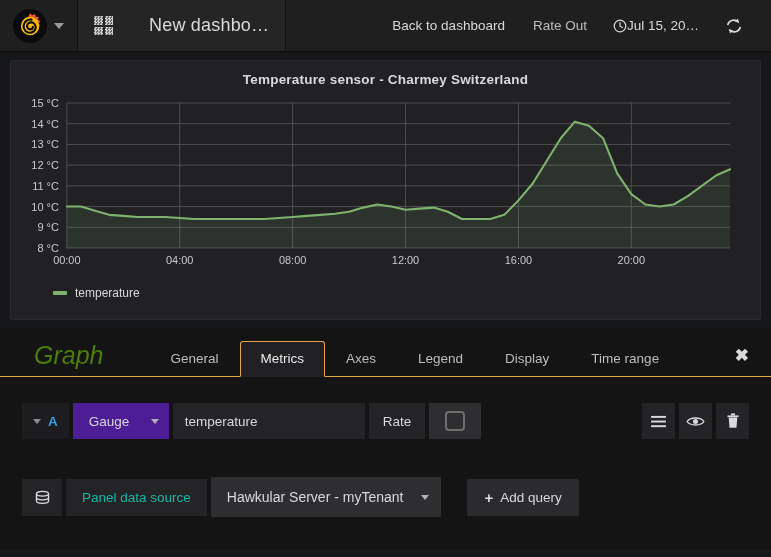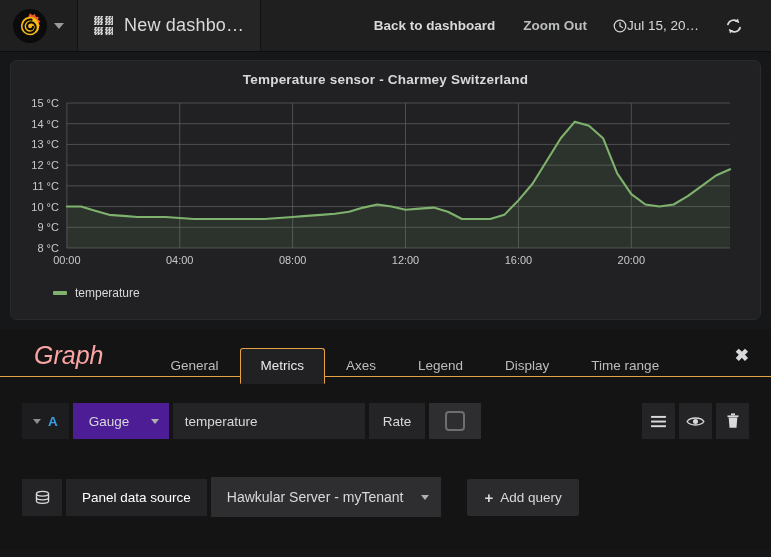--- a/index.html
+++ b/index.html
@@ -43,47 +43,48 @@
     gap: 2px;
   }
   .dash-grid-icon i {
     display:block;
     background-image: repeating-conic-gradient(#cfcfcf 0% 25%, #6b6b6b 0% 50%);
     background-size: 3px 3px;
   }
   .dash-title {
     color: #d8d9da; font-size: 18px; letter-spacing: .2px;
     white-space: nowrap;
+    margin-left: 25px;
   }
   .nav-spacer { flex: 1; }
   .nav-right {
     display: flex; align-items: center; gap: 0;
     padding-right: 14px;
   }
   .nav-link {
     color: #d8d9da; font-size: 13.5px;
     padding: 0 14px; line-height: 51px;
-    white-space: nowrap; cursor: pointer; font-weight: bold;
+    white-space: nowrap; cursor: pointer;
   }
   .nav-link.dim { color: #bcbdbe; }
   .nav-time {
     display:flex; align-items:center; gap: 0;
     color: #d8d9da; font-size: 13.5px;
     padding: 0 12px; cursor: pointer; white-space: nowrap;
   }
   .nav-icon-btn {
     padding: 0 14px; display:flex; align-items:center; cursor:pointer;
   }
 
   
   .panel-wrap { padding: 8px 10px 0 10px; }
   .panel {
     background: #212124;
     border: 1px solid #2b2b2e;
-    border-radius: 7px;
+    border-radius: 2px;
     height: 260px;
     position: relative;
   }
   .panel-title {
     text-align: center;
     color: #d8d9da;
     font-size: 13.5px;
     font-weight: bold;
     padding-top: 11px;
     letter-spacing: .2px;
@@ -108,30 +109,30 @@
     position: relative;
   }
   .tabbar {
     display: flex; align-items: flex-end;
     height: 48px;
     border-bottom: 1px solid #e6a243;
     padding-left: 34px;
     position: relative;
   }
   .editor-kind {
-    color: #fca5a5; font-size: 25px; font-style: italic;
+    color: #4d7c0f; font-size: 25px; font-style: italic;
     padding-bottom: 6px; margin-right: 46px;
     white-space: nowrap;
   }
   .tab {
     color: #bcbdbe; font-size: 13.5px;
     padding: 9px 20px 10px 20px;
     cursor: pointer; white-space: nowrap;
     border: 1px solid transparent;
-    position: relative; top: 8px;
+    position: relative; top: 1px;
   }
   .tab.active {
     color: #e9e9e9;
     background: #212124;
     border: 1px solid #e6a243;
     border-bottom-color: #212124;
     border-radius: 3px 3px 0 0;
   }
   .tab-spacer { flex: 1; }
   .close-x {
@@ -198,21 +199,21 @@
   }
 
   .ds-row { display: flex; align-items: center; gap: 4px; margin-top: 38px; }
   .ds-icon-cell {
     background: #242426; width: 40px; height: 37px;
     display:flex; align-items:center; justify-content:center;
   }
   .ds-label {
     background: #242426; height: 37px;
     display: flex; align-items: center; padding: 0 16px;
-    color: #ffffff; font-size: 13.5px; white-space: nowrap;
+    color: #14b8a6; font-size: 13.5px; white-space: nowrap;
   }
   .ds-select {
     background: #2e2e30; height: 40px;
     display: flex; align-items: center; justify-content: flex-end;
     gap: 18px; padding: 0 12px 0 16px;
     color: #d8d9da; font-size: 14px; cursor: pointer; white-space: nowrap;
   }
   .add-query-btn {
     background: #2b2b2d; height: 37px;
     display: flex; align-items: center; gap: 7px;
@@ -244,21 +245,21 @@
         <i></i>
         <i></i>
     </span>
     <span class="dash-title">New dashbo…</span>
   </div>
 
   <div class="nav-spacer"></div>
 
   <div class="nav-right">
     <span class="nav-link">Back to dashboard</span>
-    <span class="nav-link dim">Zoom Out</span>
+    <span class="nav-link dim">Rate Out</span>
     <span class="nav-time">
       <svg width="14" height="14" viewBox="0 0 16 16">
         <circle cx="8" cy="8" r="6.6" fill="none" stroke="#d8d9da" stroke-width="1.4"></circle>
         <path d="M8 4.2 V8.2 L10.7 9.8" fill="none" stroke="#d8d9da" stroke-width="1.4" stroke-linecap="round"></path>
       </svg>
       <span>Jul 15, 20…</span>
     </span>
     <span class="nav-icon-btn">
       <svg width="18" height="18" viewBox="0 0 20 20">
         <path d="M3.2 8.2 a6.9 6.9 0 0 1 11.6 -2.6 M16.8 11.8 a6.9 6.9 0 0 1 -11.6 2.6" fill="none" stroke="#d8d9da" stroke-width="1.9" stroke-linecap="round"></path>

